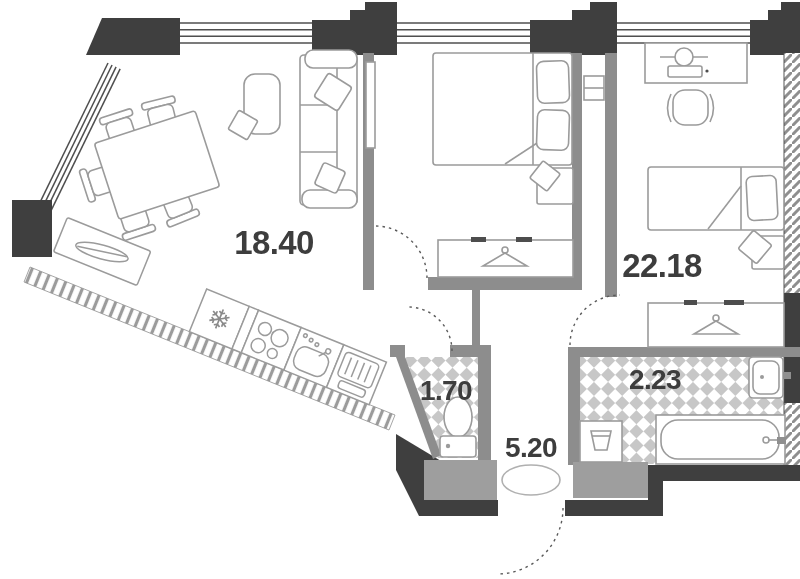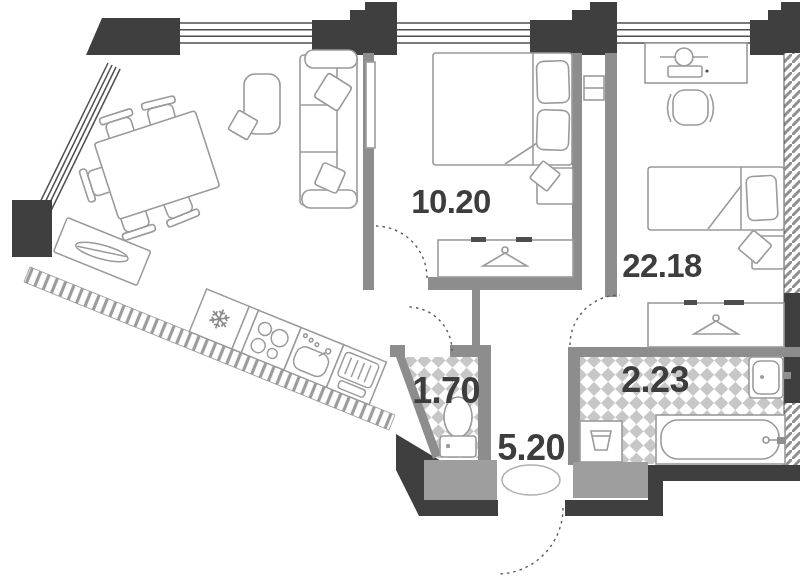--- a/index.html
+++ b/index.html
@@ -3,21 +3,21 @@
 <meta charset="utf-8">
 <style>
   html,body{margin:0;padding:0;background:#ffffff;}
   .stage{position:relative;width:800px;height:579px;background:#fff;overflow:hidden;
          font-family:"Liberation Sans",sans-serif;}
   .stage svg{position:absolute;left:0;top:0;}
   .room-label{position:absolute;transform:translate(-50%,-50%);font-weight:700;
               color:#3d3d3d;letter-spacing:-0.6px;white-space:nowrap;
               font-family:"Liberation Sans",sans-serif;}
   .room-label.lg{font-size:33px;}
-  .room-label.sm{font-size:36px;}
+  .room-label.sm{font-size:28px;}
 </style>
 </head>
 <body>
 
 <div class="stage">
 <svg width="800" height="579" viewBox="0 0 800 579">
   <defs>
     <pattern id="checker" width="20" height="20" patternUnits="userSpaceOnUse" patternTransform="rotate(45)">
       <rect width="20" height="20" fill="#ffffff"></rect>
       <rect width="10" height="10" fill="#c7c7c7"></rect>
@@ -314,18 +314,18 @@
   <ellipse cx="531" cy="480" rx="29" ry="15" fill="#ffffff" stroke="#b0b0b0" stroke-width="1.6"></ellipse>
 
   <g fill="none" stroke="#5a5a5a" stroke-width="1.4" stroke-dasharray="2.5 4">
     <path d="M 427 278 A 52 52 0 0 0 375 226"></path>
     <path d="M 452 351 A 44 44 0 0 0 408 307"></path>
     <path d="M 570 345 A 50 50 0 0 1 620 295"></path>
     <path d="M 563 508 A 66 66 0 0 1 497 574"></path>
   </g>
 </svg>
 
-  <div class="room-label lg" style="left:451px;top:202px;">10.20</div>
+  <div class="room-label lg" style="left:274px;top:243px;">18.40</div>
   <div class="room-label lg" style="left:662px;top:266px;">22.18</div>
   <div class="room-label sm" style="left:446px;top:391px;">1.70</div>
   <div class="room-label sm" style="left:531px;top:448px;">5.20</div>
   <div class="room-label sm" style="left:655px;top:380px;">2.23</div>
 </div>
 
 </body></html>

